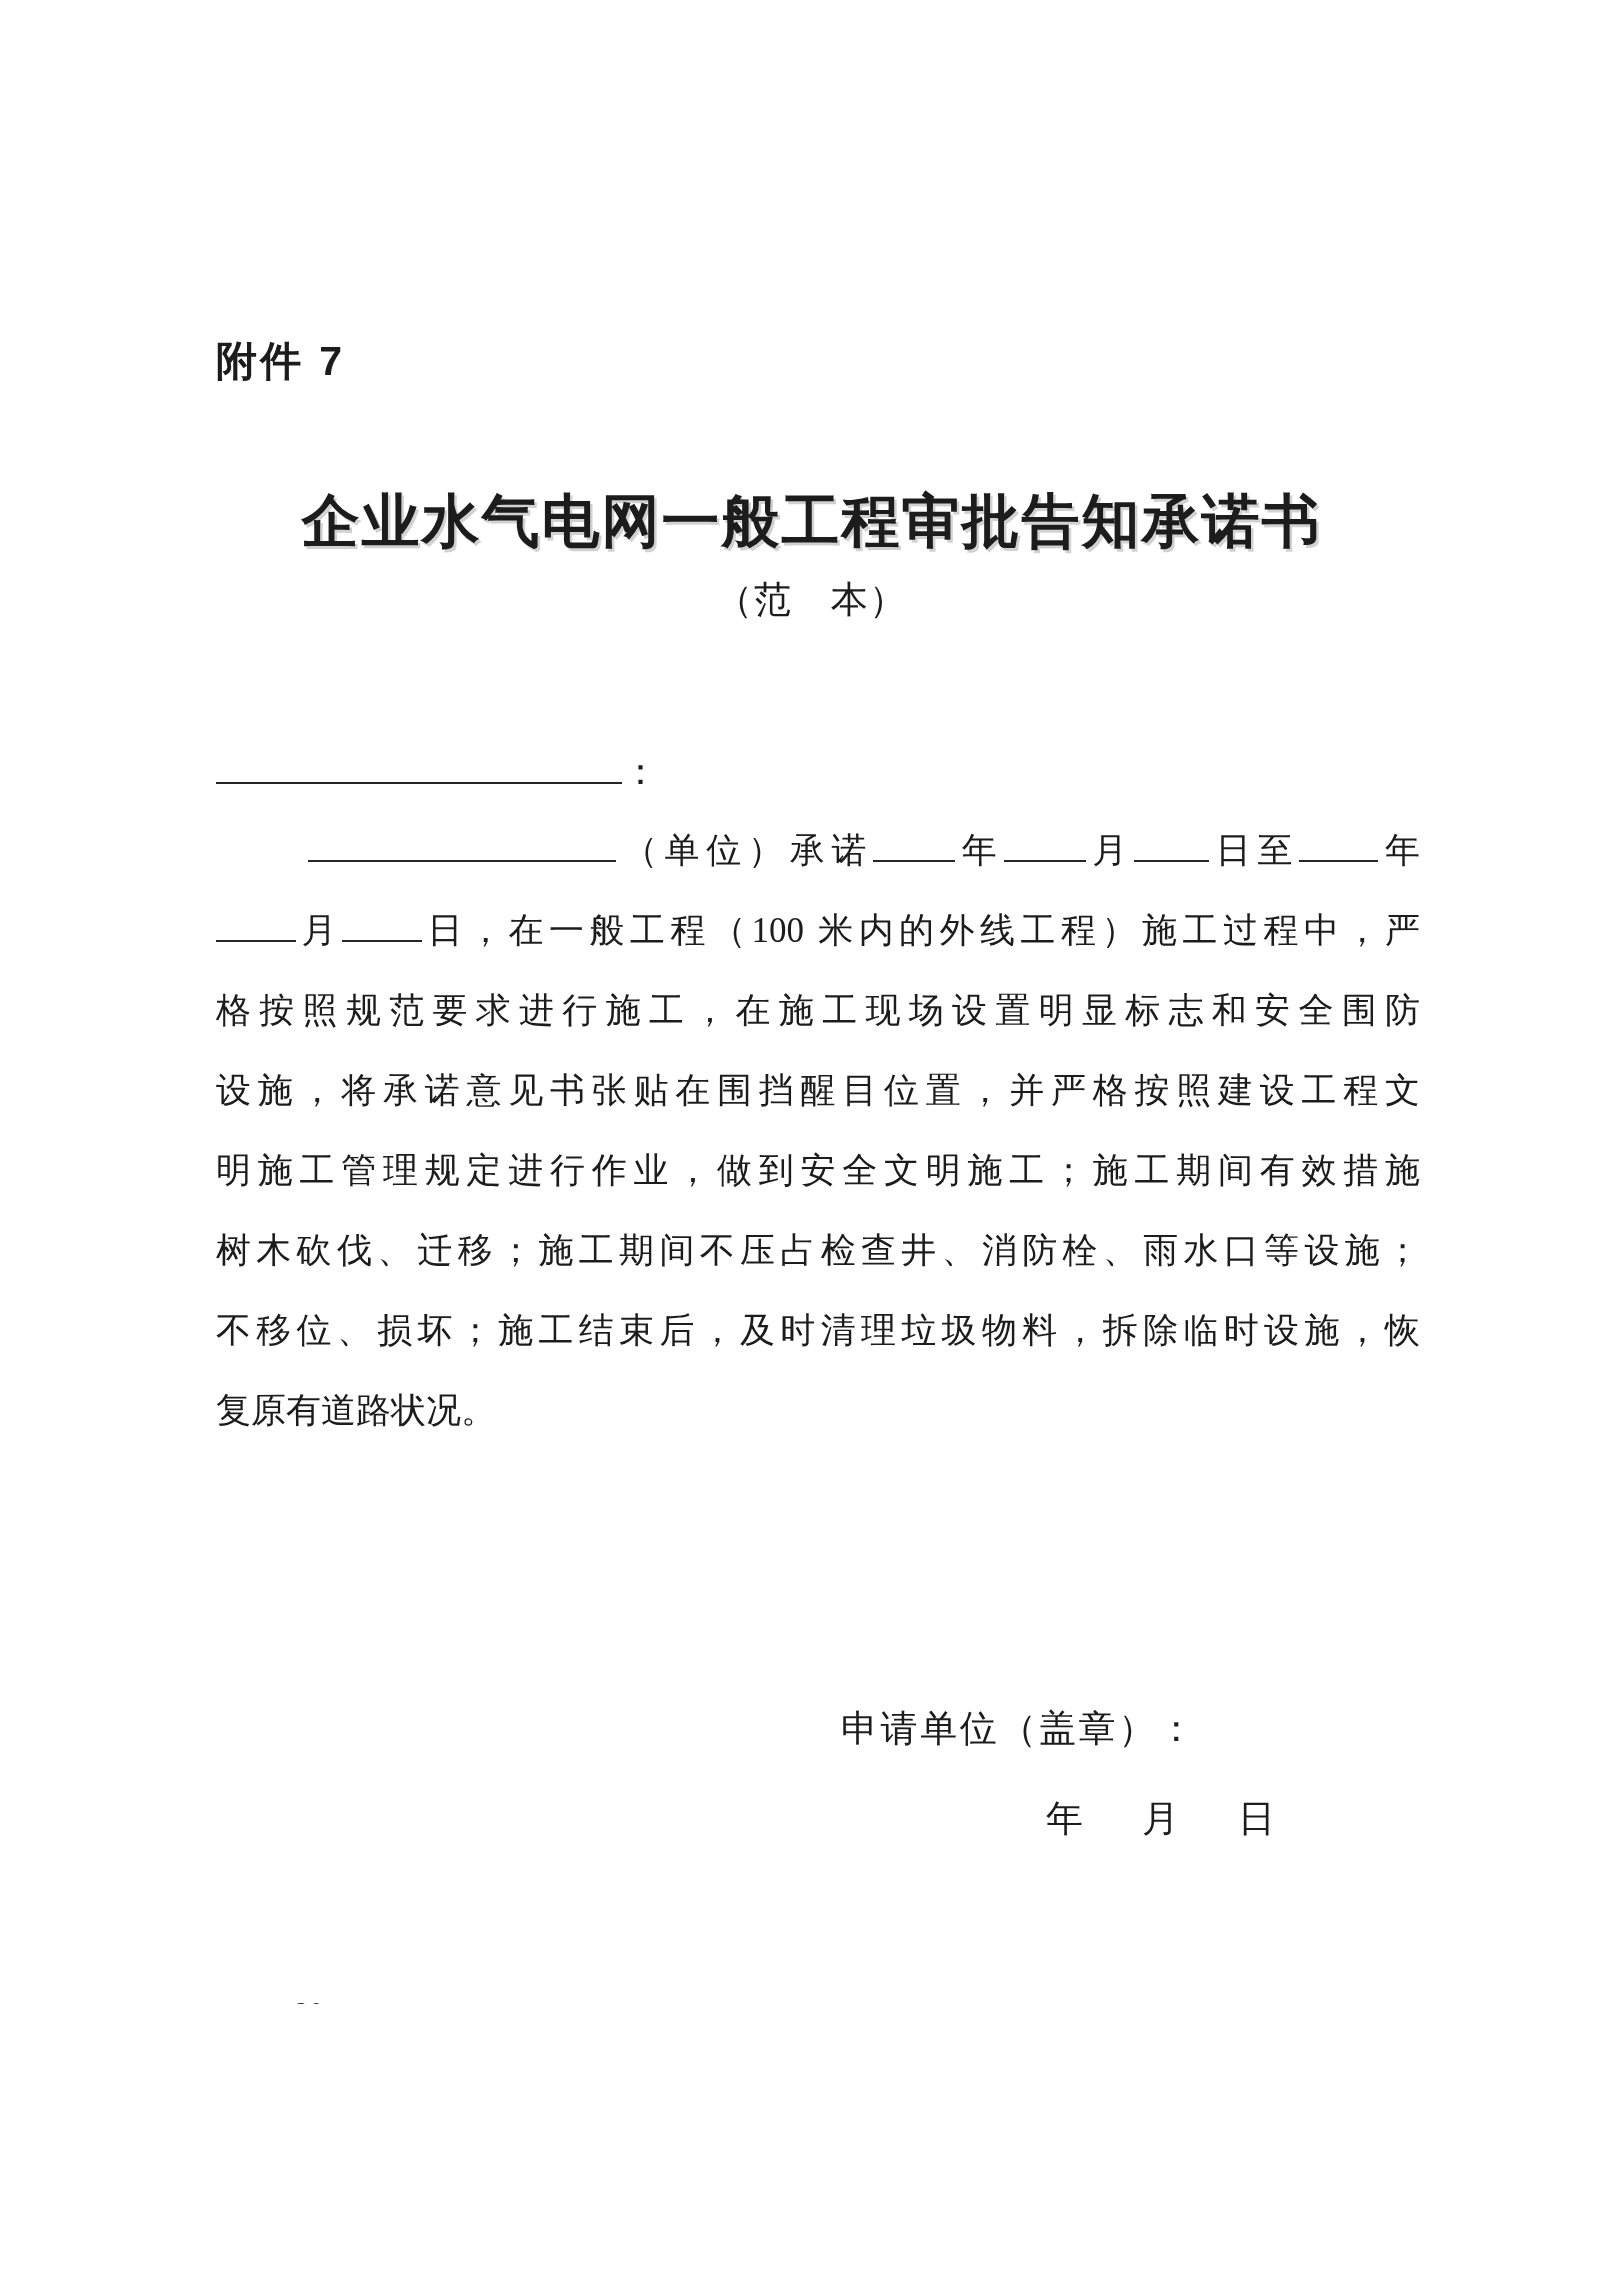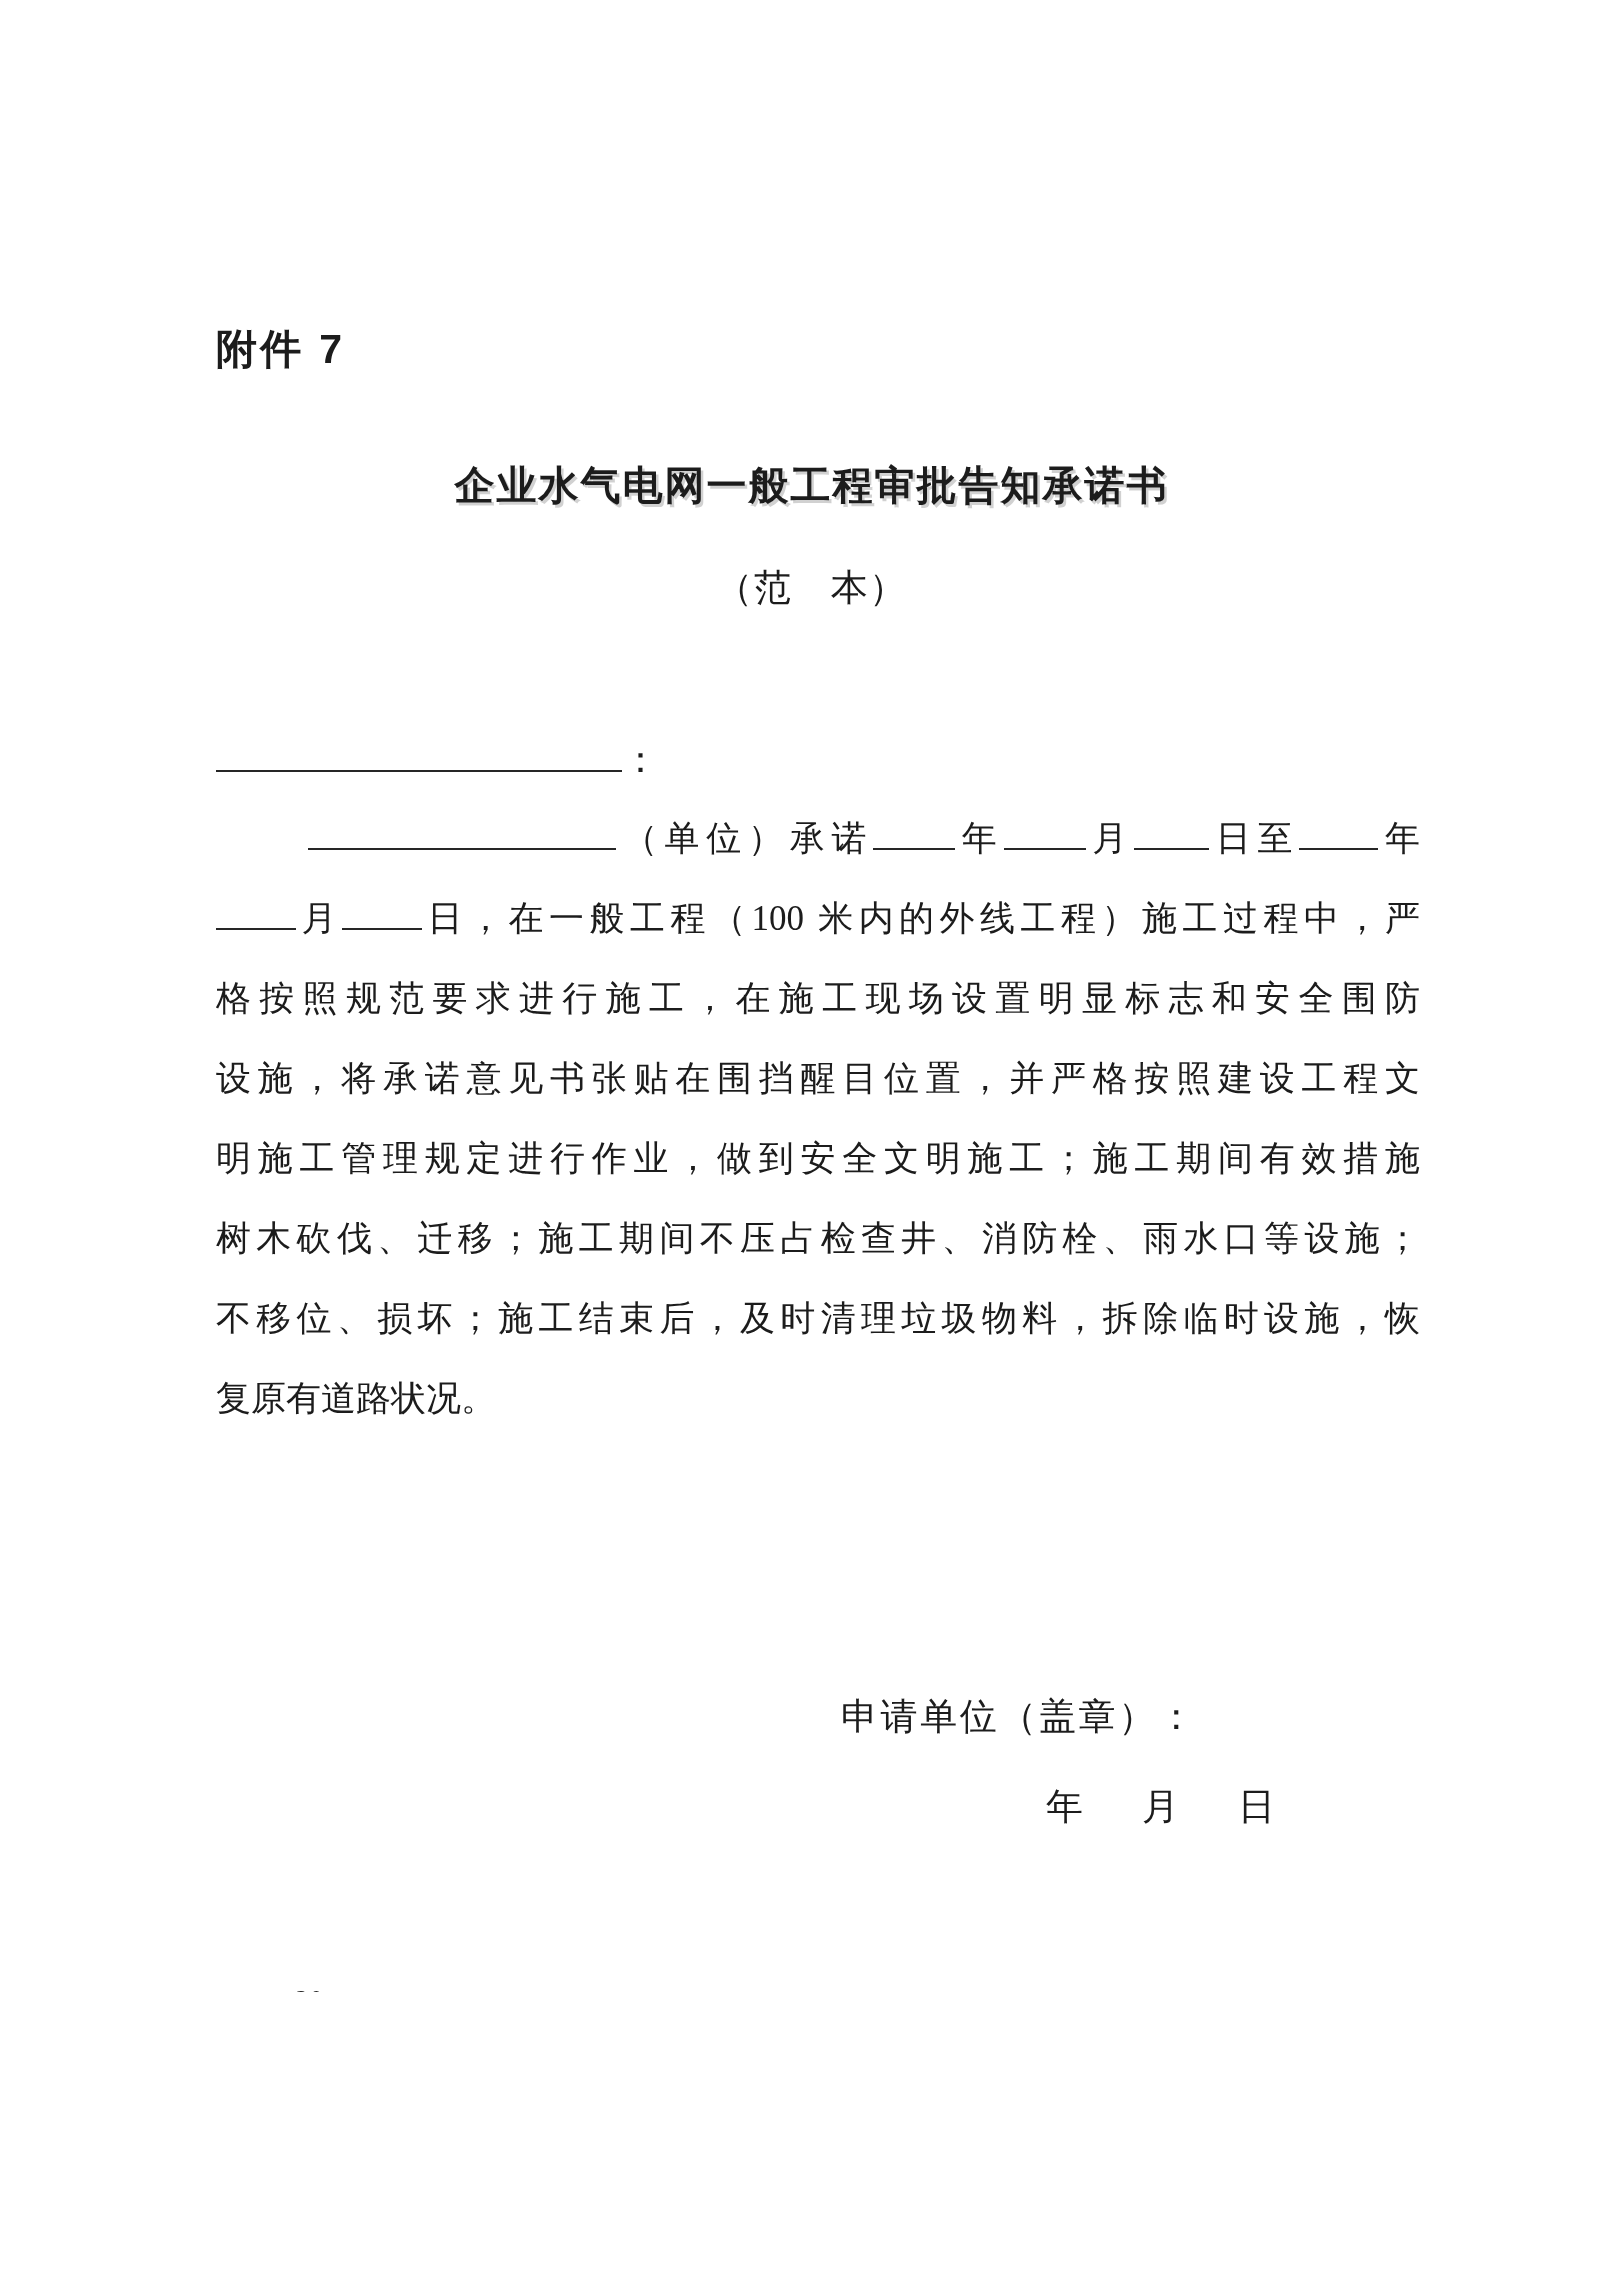--- a/index.html
+++ b/index.html
@@ -3,30 +3,31 @@
 <meta charset="utf-8">
 <style>
   html,body{margin:0;padding:0;background:#ffffff;}
   .page{
     position:relative;
     width:1623px;height:1992px;
     background:#ffffff;
     color:#1c1c1c;
     font-family:"Liberation Serif","DejaVu Serif",serif;
     overflow:hidden;
+    margin-top:12px;
   }
   .attachment{
     position:absolute;left:216px;top:322px;
     font-family:"Liberation Sans","DejaVu Sans",sans-serif;
     font-weight:700;font-size:41px;letter-spacing:3.3px;
   }
   .doc-title{
-    position:absolute;left:0;right:0;top:458px;margin:0;
+    position:absolute;left:0;right:0;top:471px;margin:0;
     text-align:center;
-    font-size:40px;font-weight:700;letter-spacing:2px;
+    font-size:58px;font-weight:700;letter-spacing:2px;
     text-shadow:2.6px 3.3px 0 rgba(0,0,0,0.18);
   }
   .doc-subtitle{
     position:absolute;left:0;right:0;top:563px;
     text-align:center;font-size:37px;letter-spacing:1.3px;
   }
   .salutation{
     position:absolute;left:216px;top:734px;
     font-size:37px;line-height:52px;white-space:nowrap;
   }

